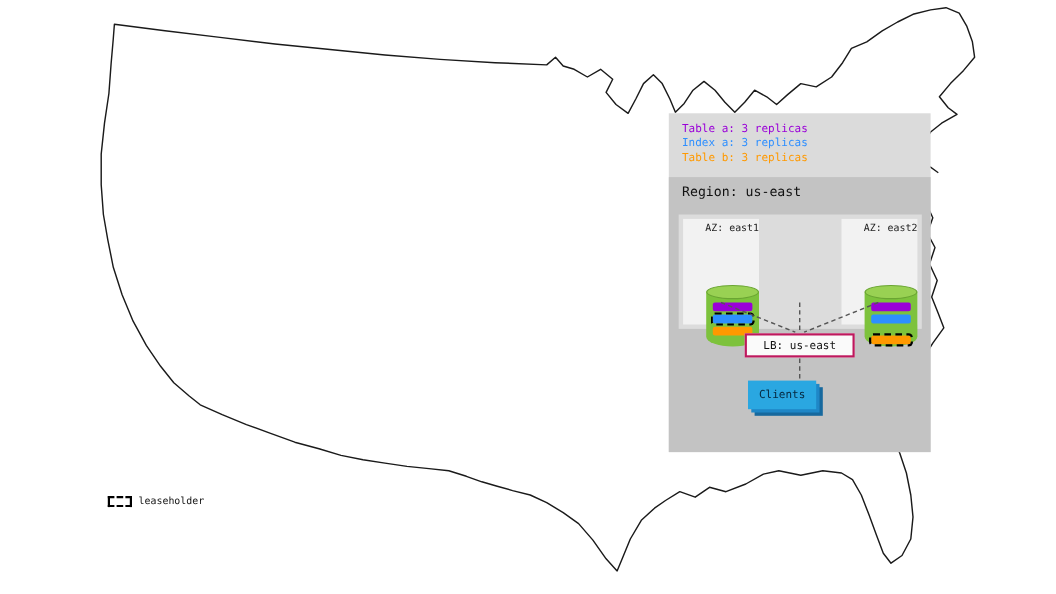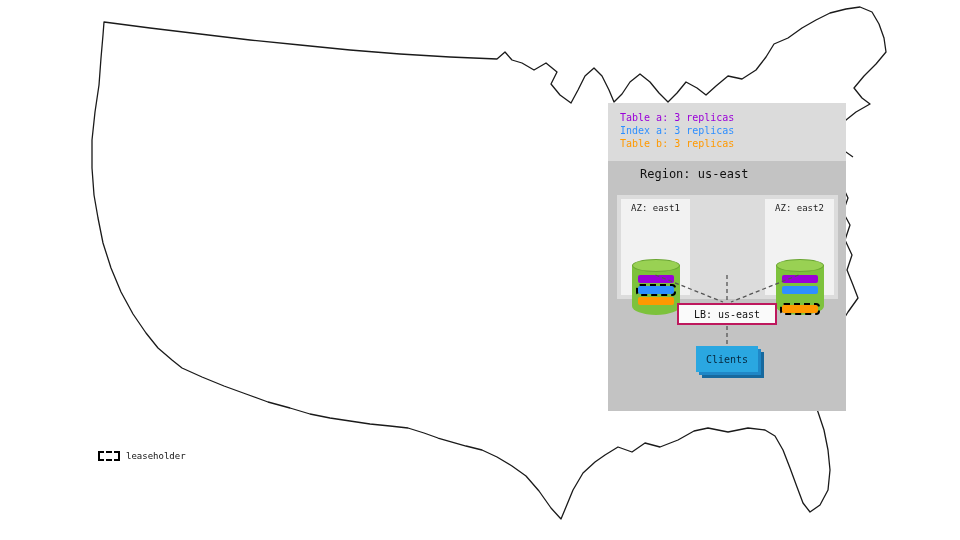--- a/index.html
+++ b/index.html
@@ -8,45 +8,45 @@
 
   .map-svg { position:absolute; left:0; top:0; }
 
   
   .overlay { position:absolute; left:608px; top:103px; width:238px; height:308px; background:#dbdbdb; }
 
   .replica-legend { position:absolute; left:12px; top:8px; display:flex; flex-direction:column; gap:0; }
   .replica-legend .item { font-size:10px; line-height:13px; white-space:pre; }
 
   .region { position:absolute; left:0; top:58px; width:238px; height:250px; background:#c3c3c3; }
-  .region-title { position:absolute; left:12px; top:64px; font-size:12px; color:#111;margin-left:20px; }
+  .region-title { position:absolute; left:12px; top:64px; font-size:12px; color:#111; }
 
   .az-container { position:absolute; left:9px; top:92px; width:221px; height:104px; background:#dcdcdc;
     display:flex; justify-content:space-between; padding:4px; }
-  .az { width:69px; background:#f2f2f2; display:flex; flex-direction:column; align-items:center; padding-top:4px;gap:41px; }
+  .az { width:69px; background:#f2f2f2; display:flex; flex-direction:column; align-items:flex-end; padding-top:4px;gap:41px; }
   .az-label { font-size:9px; color:#222; }
 
   .cylinder { position:relative; width:48px; height:56px; margin-top:5px; }
   .cyl-body { position:absolute; top:6px; left:0; width:48px; height:50px; background:#7dc23c;
     border-radius:0 0 24px 24px / 0 0 9px 9px; }
   .cyl-top { position:absolute; top:0; left:0; width:48px; height:13px; background:#99d153;
     border-radius:50%; border:1px solid #6aa532; }
   .bar { position:absolute; left:6px; width:36px; height:8px; border-radius:2px; }
   .bar[data-replica="tablea"] { top:16px; }
   .bar[data-replica="index"]  { top:27px; }
   .bar[data-replica="tableb"] { top:38px; }
   .bar.leaseholder { outline:2px dashed #000; }
   .az[data-az="1"] .bar.leaseholder { top:46px; }
 
   .conn { position:absolute; left:0; top:0; pointer-events:none; }
 
   .lb-box { position:absolute; left:69px; top:200px; width:100px; height:22px; background:#fafafa;
     border:2px solid #be185d; display:flex; align-items:center; justify-content:center; font-size:10px; color:#111; }
 
-  .clients { position:absolute; left:88px; top:243px; width:62px; height:26px; }
+  .clients { position:absolute; left:72px; top:243px; width:62px; height:26px; }
   .clients .layer { position:absolute; width:62px; height:26px; }
   .clients .l2 { left:6px; top:6px; background:#17699e; }
   .clients .l1 { left:3px; top:3px; background:#1f87c7; }
   .clients .main { left:0; top:0; background:#2aa7e1; display:flex; align-items:center; justify-content:center;
     font-size:10px; color:#06283f; }
 
   
   .map-legend { position:absolute; left:98px; top:451px; display:flex; align-items:center; gap:6px; }
   .lh-swatch { width:22px; height:10px; border:2px dashed #000; background:#fff; }
   .lh-label { font-size:9px; color:#111; }

